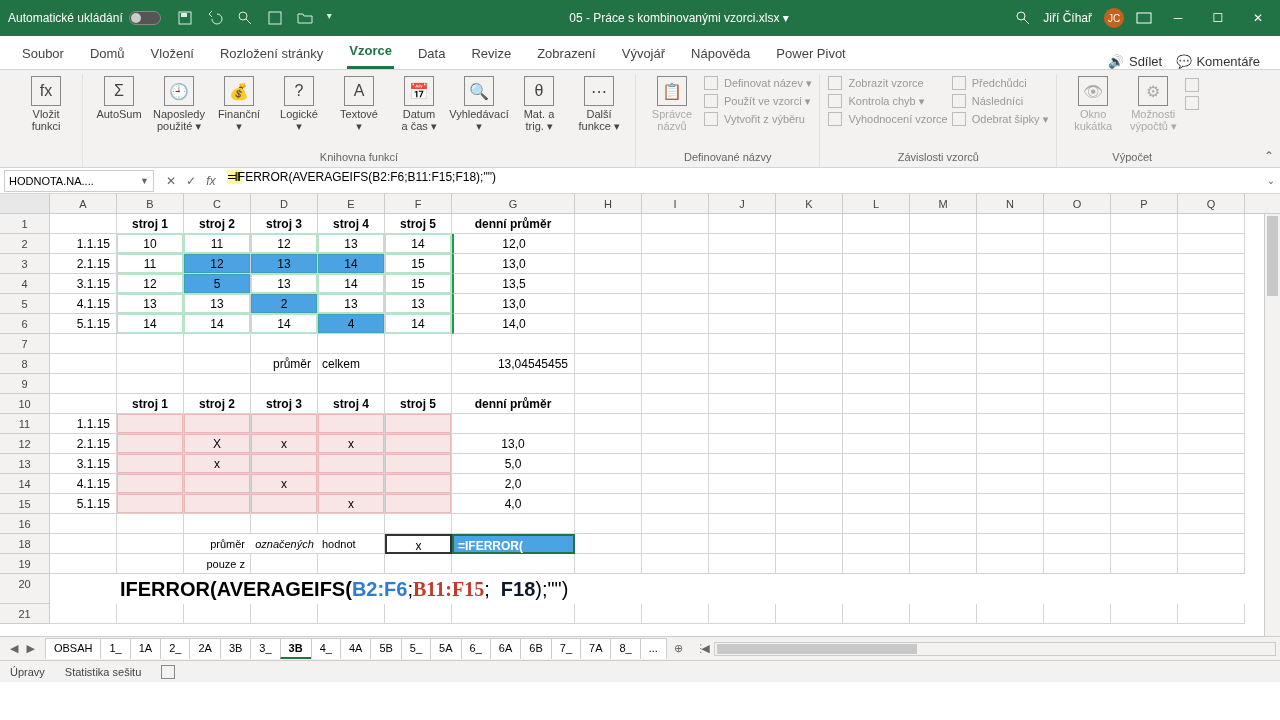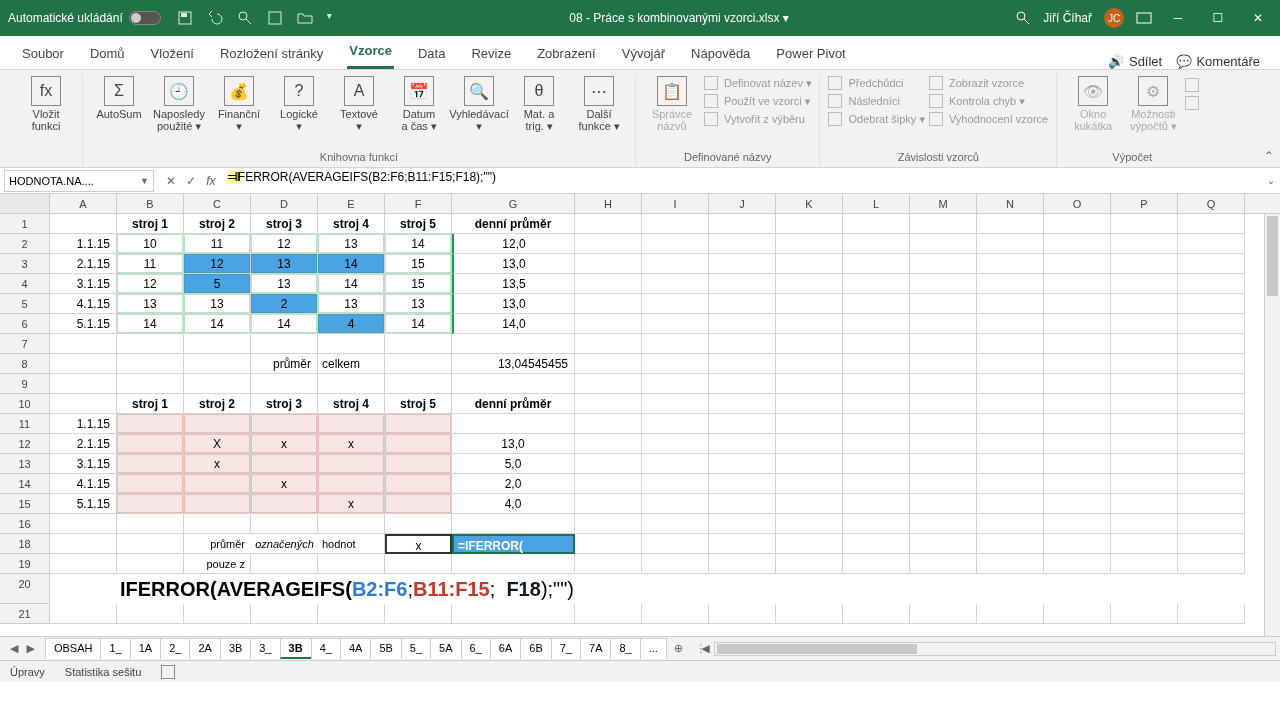--- a/index.html
+++ b/index.html
@@ -63,21 +63,21 @@
 .left-al { text-align:left; padding-left:4px; }
 .thick-box { border:2px solid #333 !important; }
 .active-cell { background:#4ba3e3; color:#fff; border:2px solid #217346 !important; }
 .vscroll { position:absolute; right:0; top:20px; bottom:0; width:16px; background:#f3f2f1; border-left:1px solid #ccc; }
 .vscroll .thumb { position:absolute; top:2px; left:2px; right:2px; height:80px; background:#c8c8c8; }
 
 
 .bigform { font-size:20px; font-family:Consolas,monospace; display:flex; align-items:center; gap:0; padding-left:70px; }
 .bigform .fn { font-weight:600; }
 .bigform .blue { color:#2e7cd6; font-weight:600; }
-.bigform .red { color:#c0392b; font-weight:600; }
+.bigform .red { color:#c0392b; font-weight:600;font-family:Liberation Serif, serif; }
 .bigform .pur { color:#0f172a; font-weight:600; }
 
 
 .sheetbar { height:24px; display:flex; align-items:center; border-top:1px solid #ccc; background:#f3f2f1; font-size:11px; }
 .sheetnav { display:flex; gap:8px; padding:0 10px; color:#666; }
 .stab { padding:3px 8px; border:1px solid #ccc; border-bottom:none; background:#fff; margin-right:-1px; cursor:pointer; }
 .stab.active { background:#fff; font-weight:600; border-bottom:2px solid #217346; }
 .hscroll { flex:1; height:14px; background:#f3f2f1; margin:0 4px; border:1px solid #ccc; position:relative; }
 .hscroll .hthumb { position:absolute; left:2px; top:1px; width:200px; bottom:1px; background:#c8c8c8; }
 
@@ -118,21 +118,21 @@
           <rect x="2" y="2" width="12" height="12" fill="none" stroke="#fff"></rect>
         </svg>
       </span>
     <span class="qat-icon">
         <svg viewBox="0 0 16 16">
           <path d="M1 4h5l1 2h8v7H1z" fill="none" stroke="#fff"></path>
         </svg>
       </span>
     <span class="qat-icon" style="font-size:10px;color:#fff">▾</span>
   </div>
-  <div class="center">08 - Práce s kombinovanými vzorci.xlsx ▾</div>
+  <div class="center">05 - Práce s kombinovanými vzorci.xlsx ▾</div>
   <div class="right">
     <span>
         <svg width="16" height="16" viewBox="0 0 16 16">
           <circle cx="6" cy="6" r="4" fill="none" stroke="#fff"></circle>
           <line x1="9" y1="9" x2="14" y2="14" stroke="#fff"></line>
         </svg>
       </span>
     <span>Jiří Číhař</span>
     <div class="avatar">JC</div>
     <span>
@@ -235,46 +235,46 @@
           <div class="smallrow">
             <div class="sico"></div>
             <span>Vytvořit z výběru</span>
           </div>
         </div>
     </div>
     <div class="glabel">Definované názvy</div>
   </div>
   <div class="rgroup">
     <div class="btns">
+      <div class="smallrows" id="g4rows2">
+          <div class="smallrow">
+            <div class="sico"></div>
+            <span>Zobrazit vzorce</span>
+          </div>
+          <div class="smallrow">
+            <div class="sico"></div>
+            <span>Kontrola chyb ▾</span>
+          </div>
+          <div class="smallrow">
+            <div class="sico"></div>
+            <span>Vyhodnocení vzorce</span>
+          </div>
+        </div>
       <div class="smallrows" id="g4rows1">
           <div class="smallrow">
             <div class="sico"></div>
             <span>Předchůdci</span>
           </div>
           <div class="smallrow">
             <div class="sico"></div>
             <span>Následníci</span>
           </div>
           <div class="smallrow">
             <div class="sico"></div>
             <span>Odebrat šipky ▾</span>
-          </div>
-        </div>
-      <div class="smallrows" id="g4rows2">
-          <div class="smallrow">
-            <div class="sico"></div>
-            <span>Zobrazit vzorce</span>
-          </div>
-          <div class="smallrow">
-            <div class="sico"></div>
-            <span>Kontrola chyb ▾</span>
-          </div>
-          <div class="smallrow">
-            <div class="sico"></div>
-            <span>Vyhodnocení vzorce</span>
           </div>
         </div>
     </div>
     <div class="glabel">Závislosti vzorců</div>
   </div>
   <div class="rgroup" style="border-right:none">
     <div class="btns">
       <div class="bigbtn disabled">
           <div class="ico">👁</div>
           <div class="lbl">Okno

